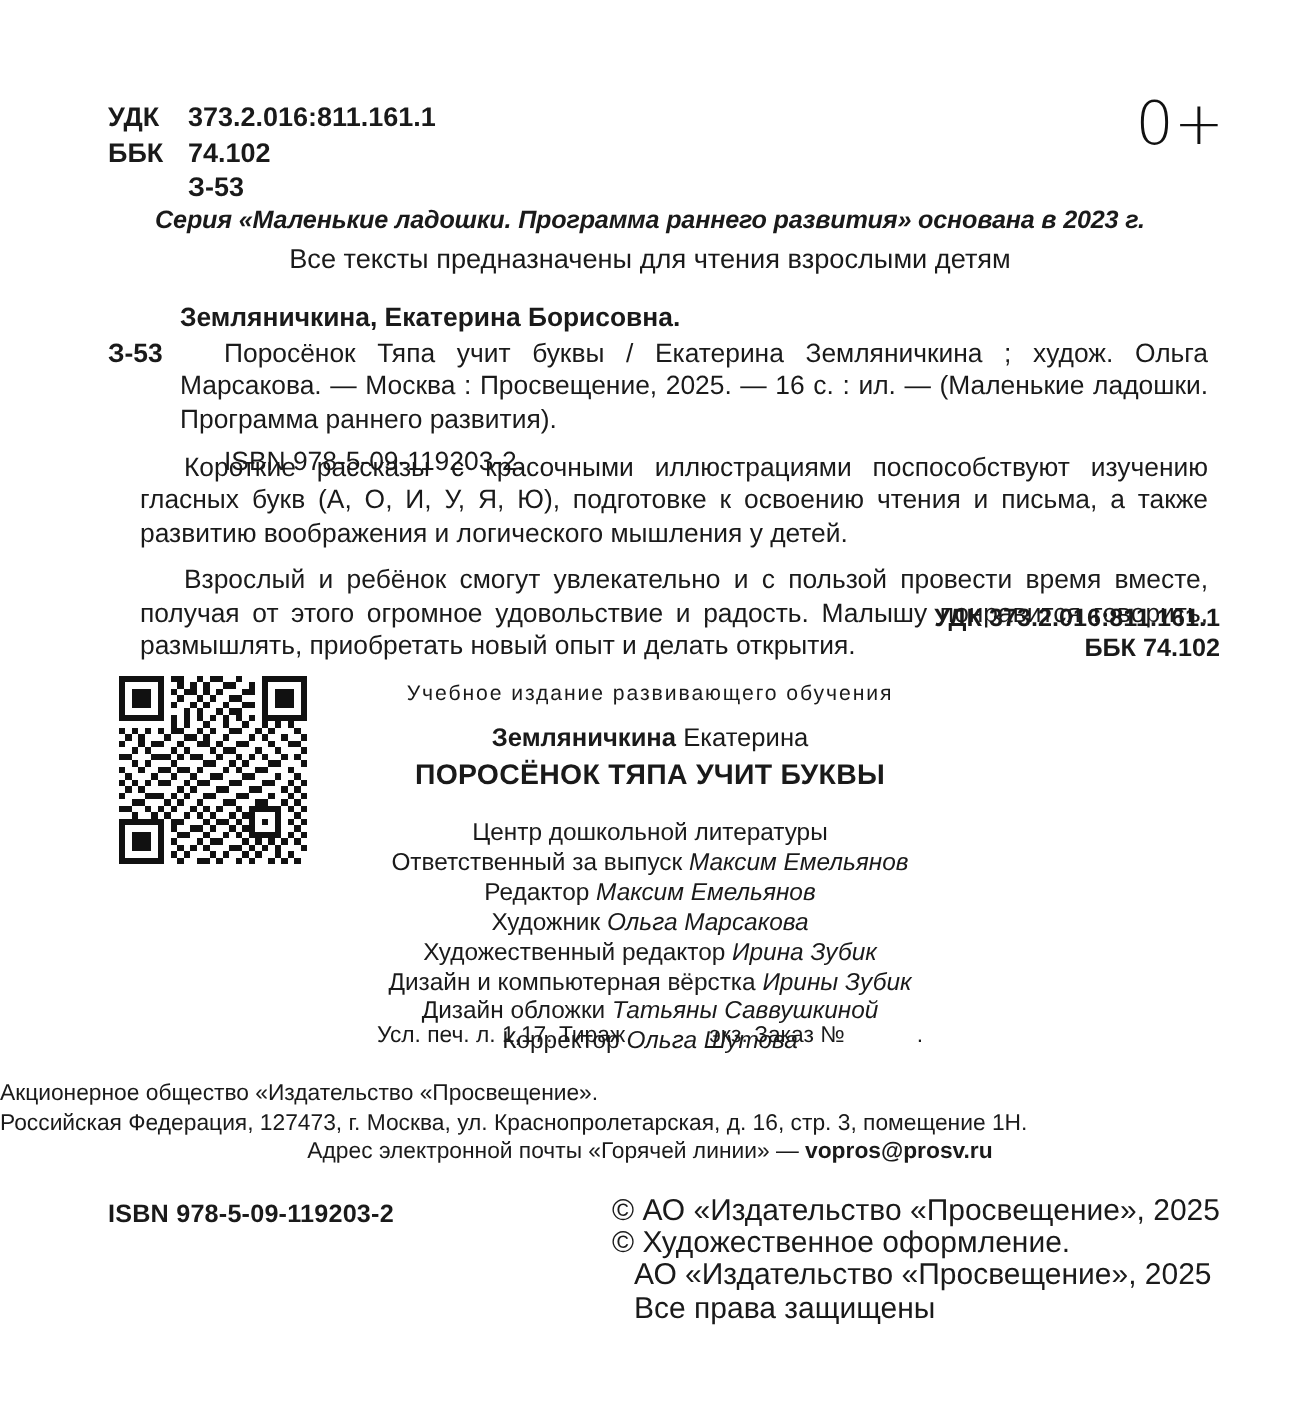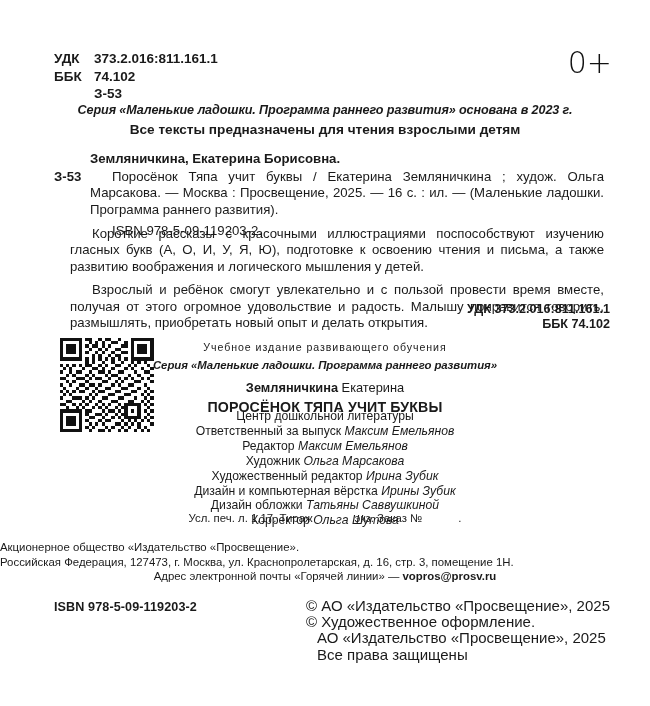--- a/index.html
+++ b/index.html
@@ -61,21 +61,21 @@
     font-weight: bold;
     letter-spacing: -0.1px;
   }
   .audience-line {
     position: absolute;
     left: 0;
     right: 0;
     top: 122px;
     text-align: center;
     font-size: 13.6px;
-    font-weight: bold;
+    font-weight: normal;
   }
 
   
   .bib {
     position: absolute;
     left: 54px;
     top: 151px;
     width: 550px;
     font-size: 13.2px;
     line-height: 16.6px;
@@ -589,21 +589,20 @@
           <rect x="20" y="28" width="1" height="1"></rect>
         <rect x="23" y="28" width="1" height="1"></rect>
           <rect x="25" y="28" width="1" height="1"></rect>
         <rect x="27" y="28" width="1" height="1"></rect>
       </g>
     </svg>
   </div>
 
   <div class="imprint">
     <div class="imprint-kind">Учебное издание развивающего обучения</div>
-    <div class="imprint-series">Серия «Маленькие ладошки. Программа раннего развития»</div>
     <div class="imprint-author"><span class="surname">Земляничкина</span> <span class="given">Екатерина</span></div>
     <div class="imprint-title">ПОРОСЁНОК ТЯПА УЧИТ БУКВЫ</div>
   </div>
 
   <div class="credits">
     <div><span class="role">Центр дошкольной литературы</span><span class="person"></span></div>
     <div><span class="role">Ответственный за выпуск </span><span class="person">Максим Емельянов</span></div>
     <div><span class="role">Редактор </span><span class="person">Максим Емельянов</span></div>
     <div><span class="role">Художник </span><span class="person">Ольга Марсакова</span></div>
     <div><span class="role">Художественный редактор </span><span class="person">Ирина Зубик</span></div>

